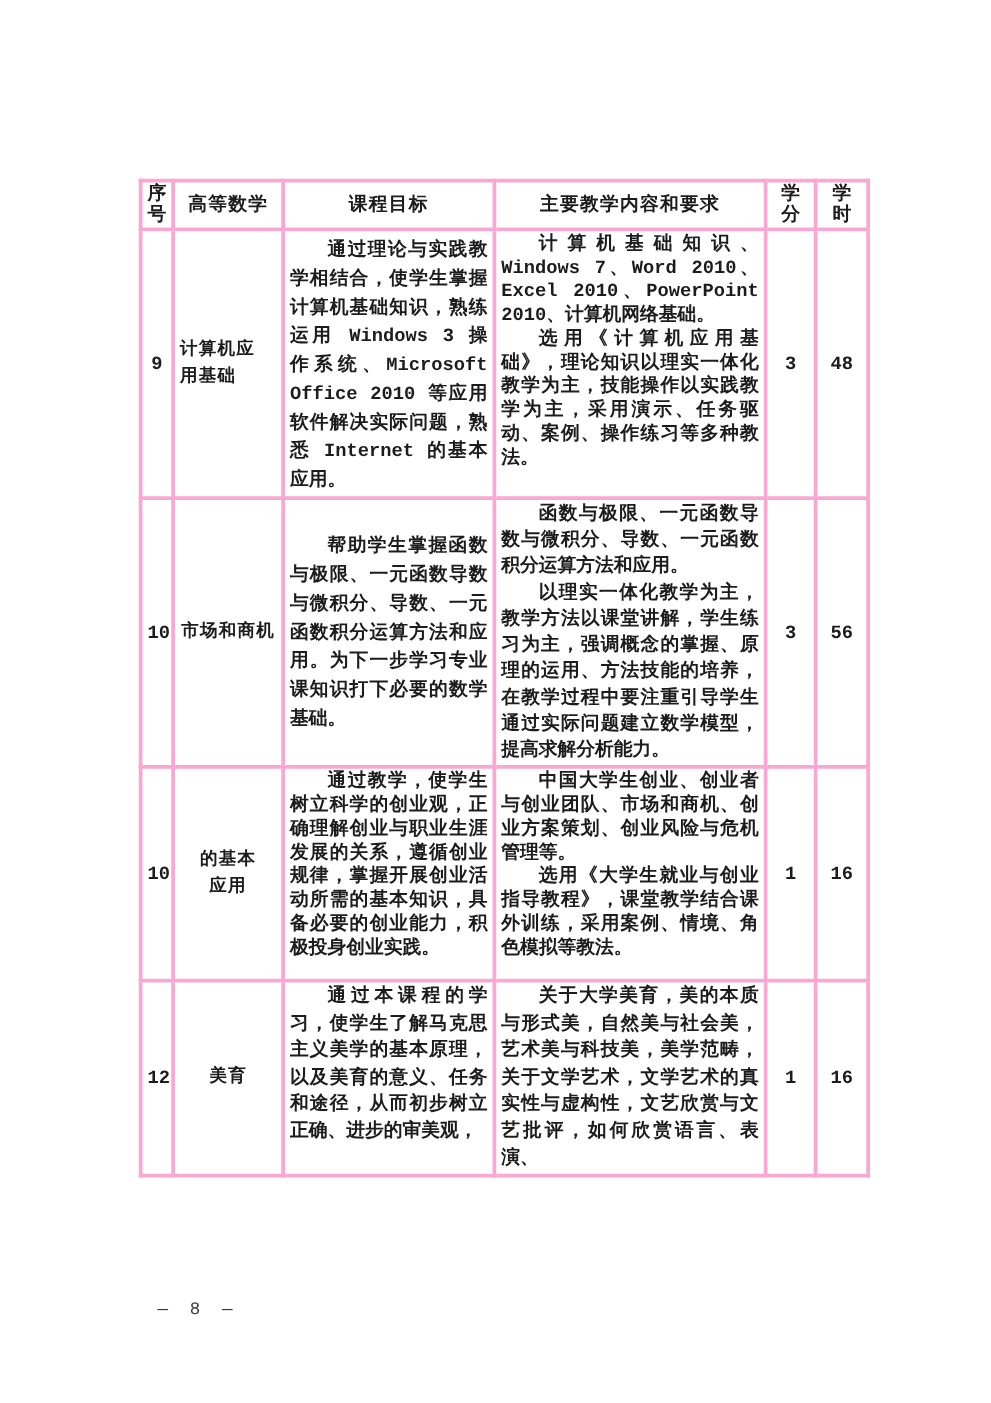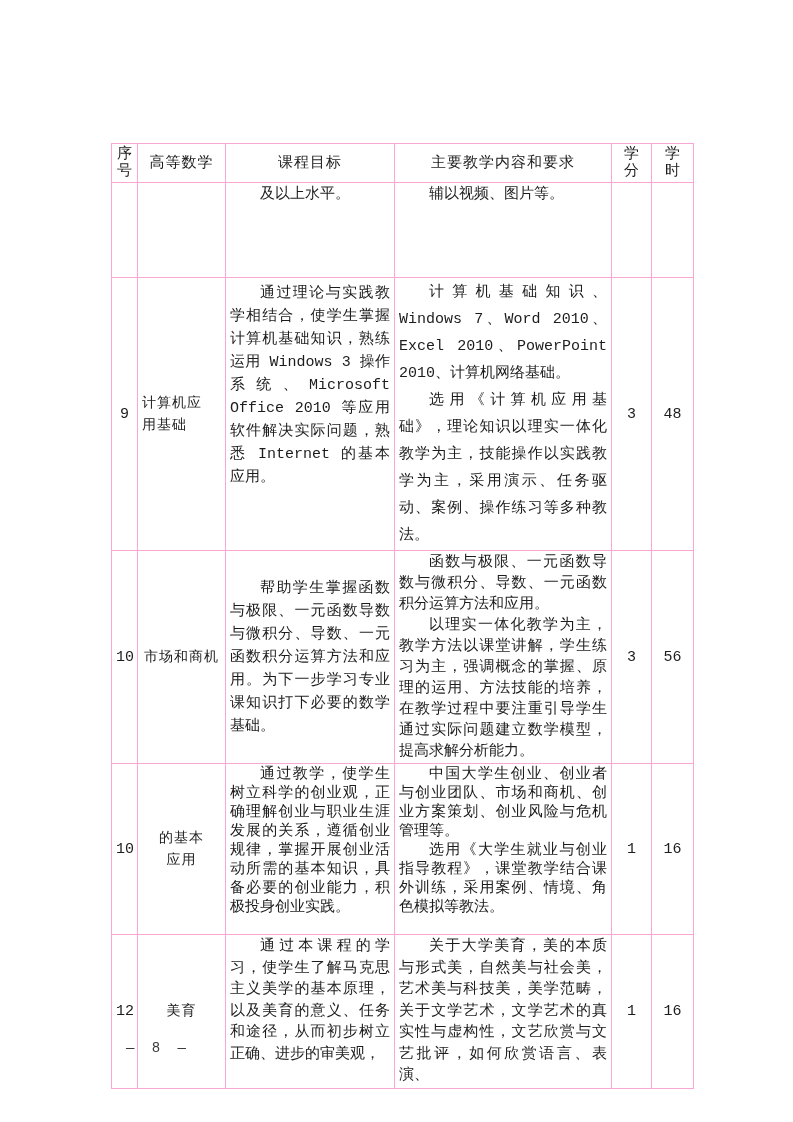--- a/index.html
+++ b/index.html
@@ -9,23 +9,23 @@
     color:#1c1c1c;
     -webkit-font-smoothing:antialiased;
   }
   .page{position:absolute;inset:0;}
   table.course-table{
     position:absolute;left:111px;top:143px;width:582px;
     border-collapse:collapse;table-layout:fixed;
     font-size:15px;
   }
   .course-table th,.course-table td{
-    border:1px solid #f9a8d4;
+    border:3px solid #f9a8d4;
     padding:1px 4px;
-    font-weight:normal;
+    font-weight:bold;
     overflow:hidden;
     box-sizing:border-box;
   }
   
   tr.h-header{height:39px;}
   tr.h-cont{height:95px;}
   tr.h-r9{height:191px;}
   tr.h-r10{height:213px;}
   tr.h-r11{height:171px;}
   tr.h-r12{height:131px;}
@@ -40,21 +40,21 @@
 
   td.c-goal,td.c-content{
     text-align:justify;text-justify:inter-character;
     vertical-align:top;font-size:15px;
   }
   td.c-goal p,td.c-content p{margin:0;text-indent:2em;}
   p.noindent{text-indent:0;}
 
   tr.h-cont td.c-goal,tr.h-cont td.c-content{line-height:22px;}
   tr.h-r9 td.c-goal{line-height:23px;padding-top:4px;}
-  tr.h-r9 td.c-content{line-height:27px;margin-top:10px;}
+  tr.h-r9 td.c-content{line-height:19px;margin-top:10px;}
   tr.h-r10 td.c-goal{line-height:23px;vertical-align:middle;}
   tr.h-r10 td.c-content{line-height:21px;}
   tr.h-r11 td.c-goal{line-height:19px;}
   tr.h-r11 td.c-content{line-height:19px;}
   tr.h-r12 td.c-goal{line-height:21.5px;}
   tr.h-r12 td.c-content{line-height:21.5px;margin-top:28px;}
 
   .footer{
     position:absolute;left:126px;top:1040px;
     font-size:14px;color:#3a3a3a;
@@ -85,32 +85,20 @@
       <th>课程目标</th>
       <th>主要教学内容和要求</th>
       <th>
             <span class="vstack">学分</span>
           </th>
       <th>
             <span class="vstack">学时</span>
           </th>
     </tr>
 
-    <tr class="h-cont">
-      <td class="c-no"></td>
-      <td class="c-name"></td>
-      <td class="c-goal">
-        <p class="noindent">及以上水平。</p>
-      </td>
-      <td class="c-content">
-        <p class="noindent">辅以视频、图片等。</p>
-      </td>
-      <td class="c-credit"></td>
-      <td class="c-hours"></td>
-    </tr>
 
     <tr class="h-r9">
       <td class="c-no">9</td>
       <td class="c-name">
         <span class="name-left">计算机应用基础</span>
       </td>
       <td class="c-goal">
         <p>通过理论与实践教学相结合，使学生掌握计算机基础知识，熟练运用 Windows 3 操作系统、Microsoft Office 2010 等应用软件解决实际问题，熟悉 Internet 的基本应用。</p>
       </td>
       <td class="c-content">

